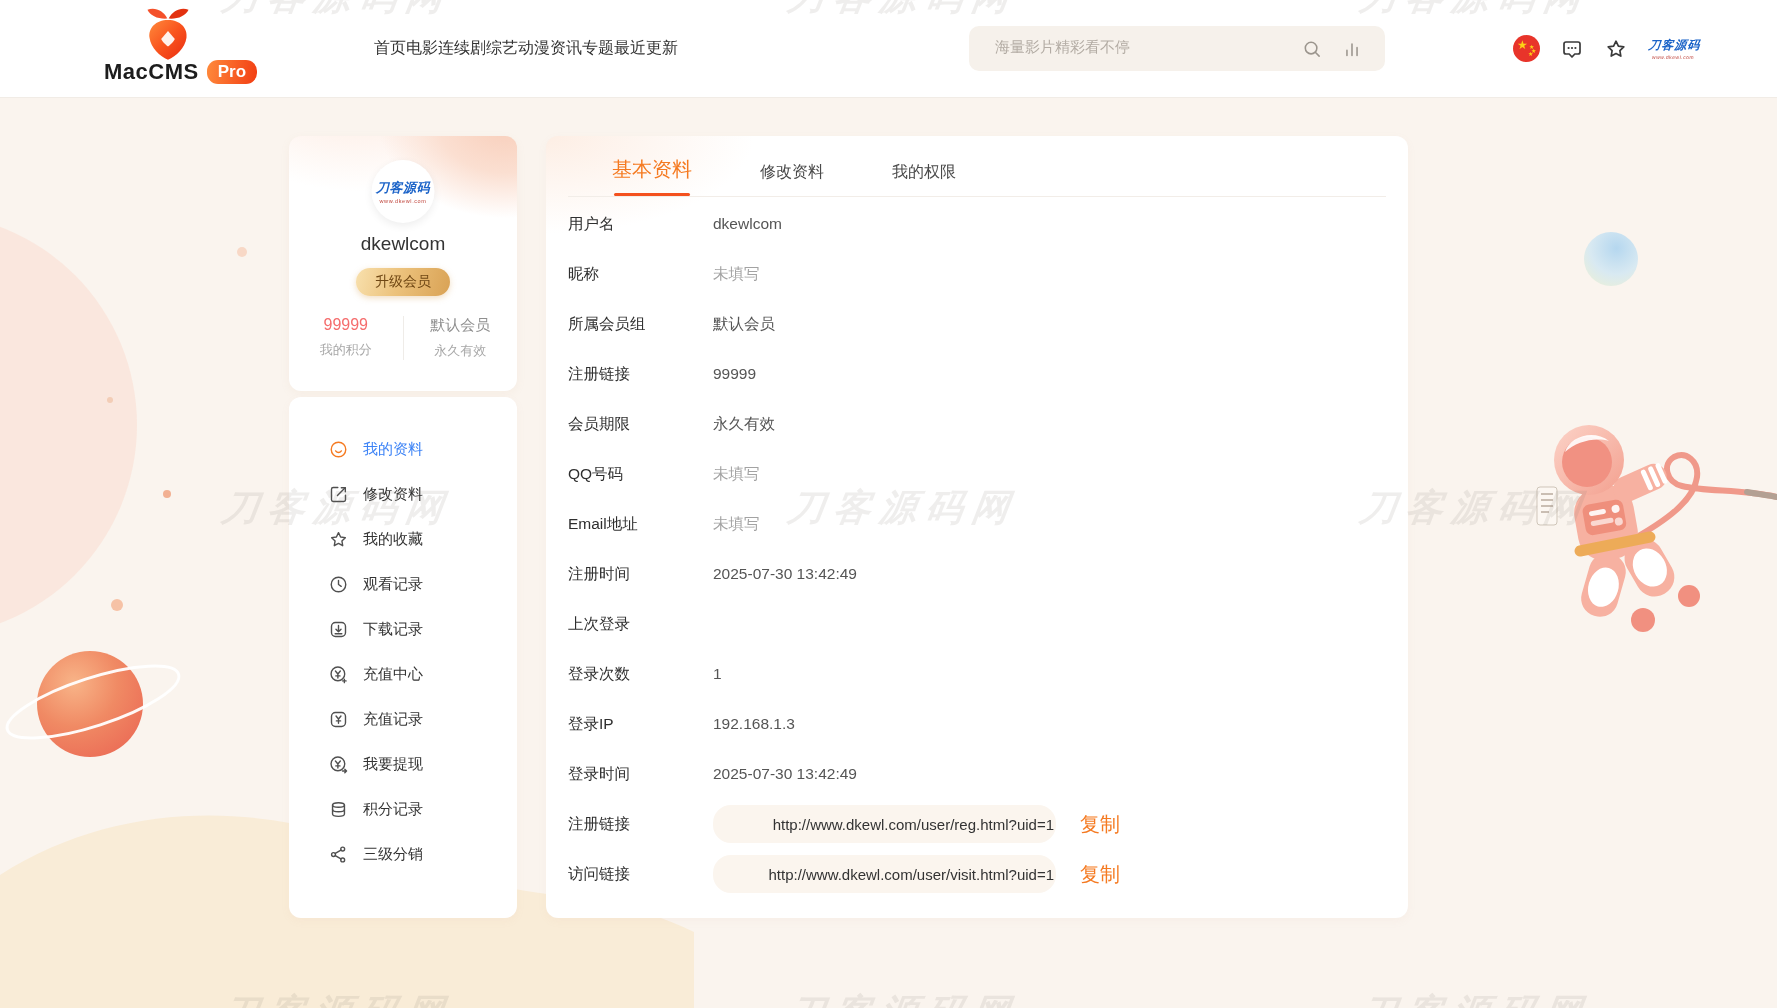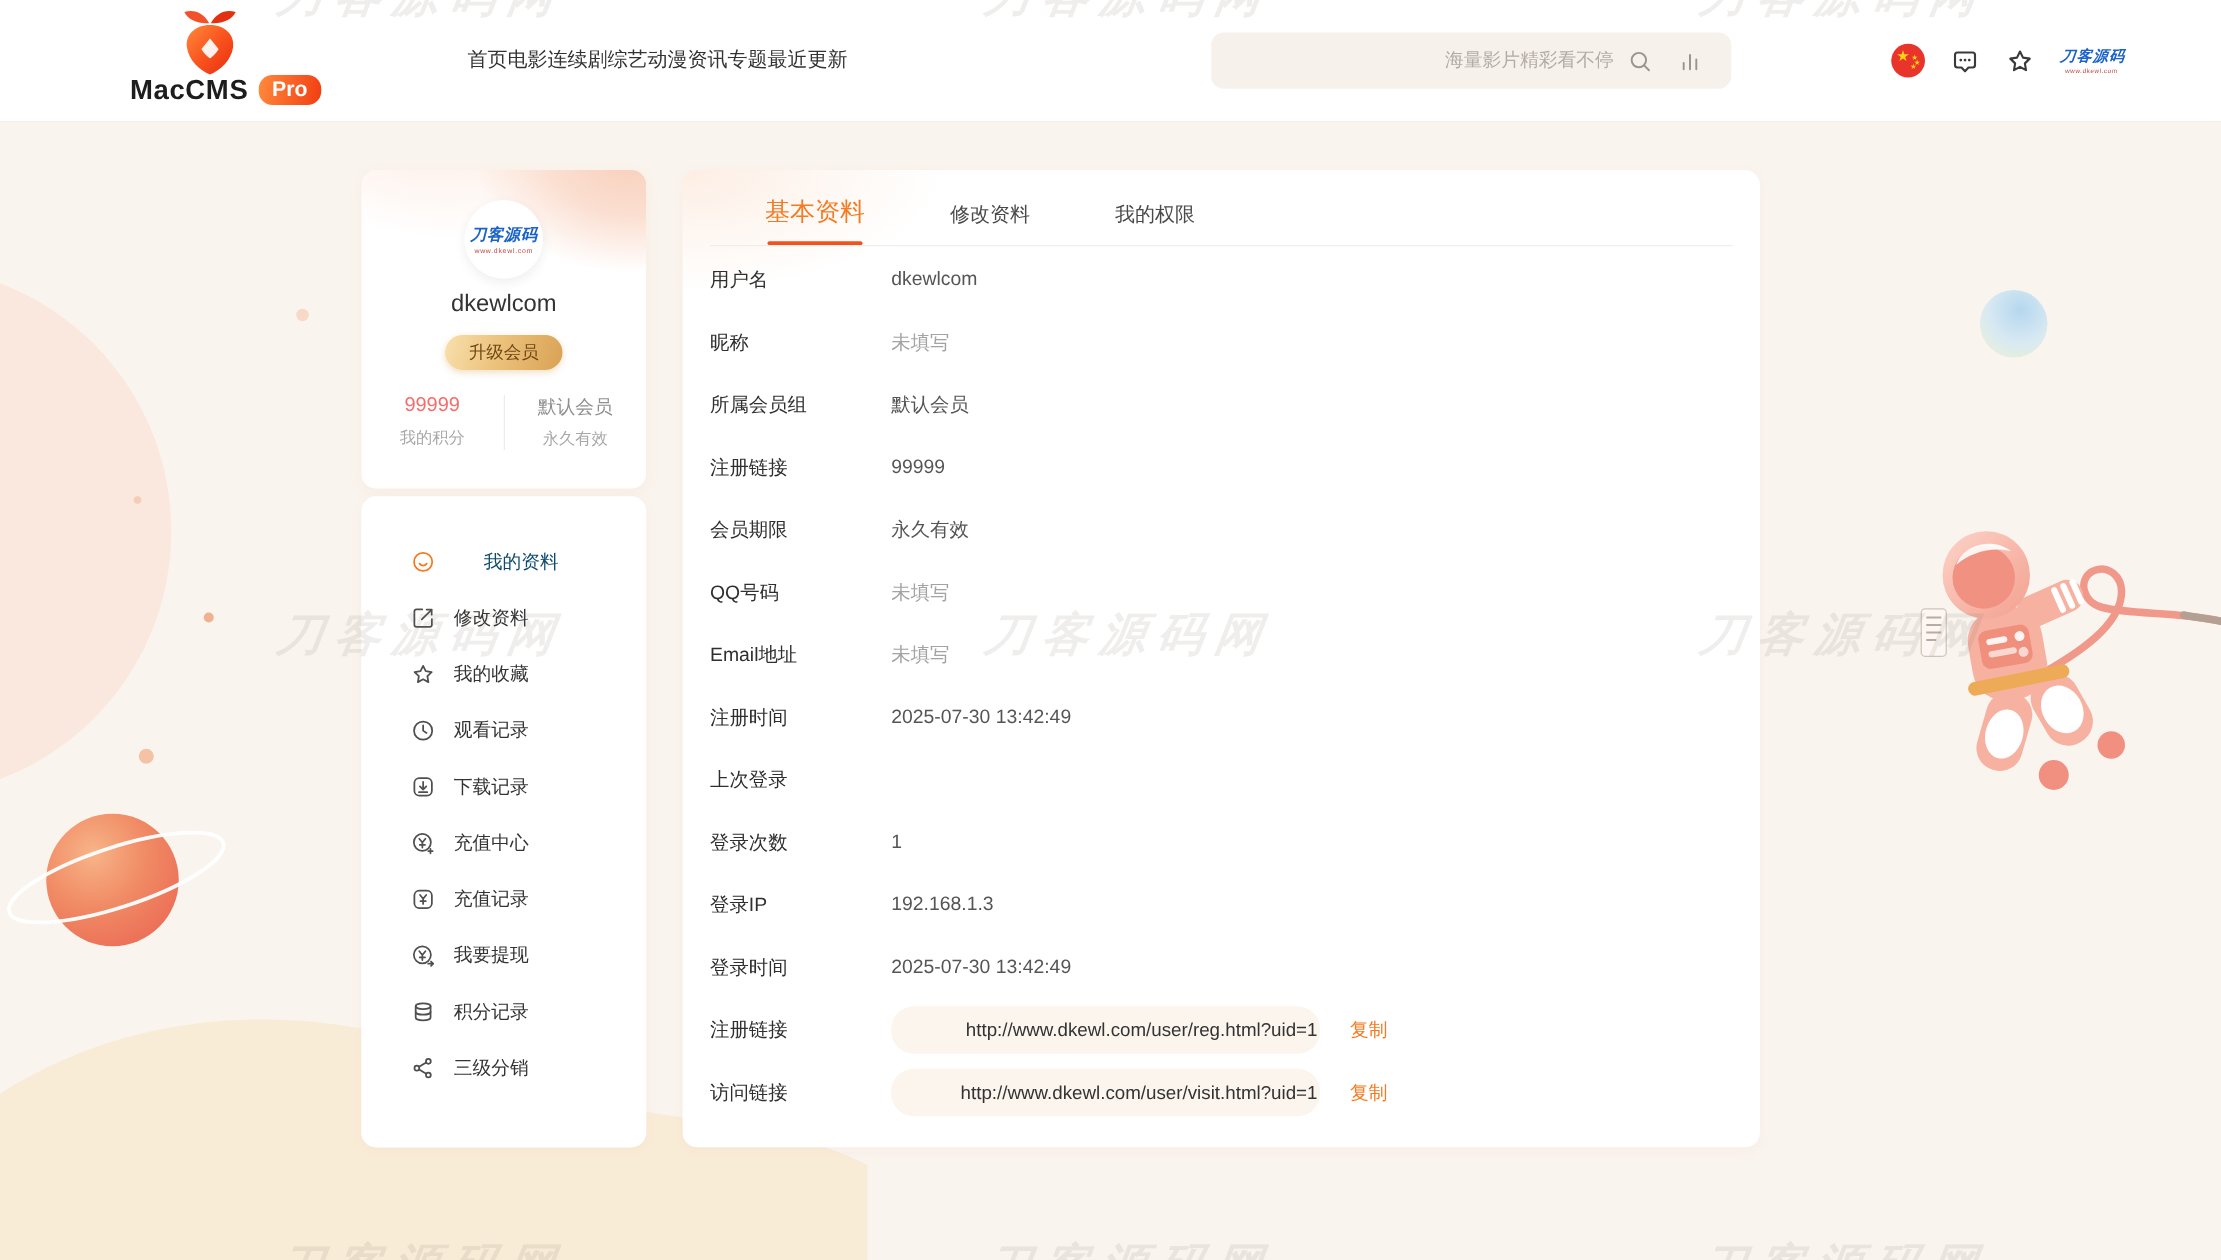--- a/index.html
+++ b/index.html
@@ -17,21 +17,21 @@
   .berry{width:52px;height:60px;margin-left:38px;display:block;}
   .brand-row{display:flex;align-items:center;gap:8px;margin-top:-6px;text-align:center;}
   .brand-name{font-size:22px;font-weight:600;color:#1d1d1d;letter-spacing:.5px;}
   .brand-badge{font-size:17px;font-weight:700;color:#fff;padding:2px 11px;border-radius:11px;
                background:linear-gradient(100deg,#ff8a3c,#f23d12);}
   nav{position:absolute;left:374px;top:0;height:97px;display:flex;align-items:center;}
   .nav-item{font-size:16px;color:#333;cursor:pointer;text-decoration:none;}
   .search{position:absolute;left:969px;top:26px;width:416px;height:45px;border-radius:10px;
           background:#f6f1eb;display:flex;align-items:center;}
   .search-input{flex:1;height:100%;border:none;outline:none;background:transparent;
-                padding:0 10px 0 26px;font-size:15px;color:#333;font-family:Liberation Sans, sans-serif;text-align:right;}
+                padding:0 10px 0 26px;font-size:15px;color:#333;font-family:Liberation Mono, monospace;}
   .search-input::placeholder{color:#b3aca4;}
   .icon{display:inline-block;}
   .icon svg{width:100%;height:100%;fill:none;stroke:currentColor;stroke-width:1.7;
             stroke-linecap:round;stroke-linejoin:round;display:block;}
   .icon svg .f{fill:currentColor;stroke:none;}
   .s-icon{width:22px;height:22px;color:#9b958d;margin-right:18px;cursor:pointer;}
   .s-icon:last-child{margin-right:22px;}
   .actions{position:absolute;left:1513px;top:0;height:97px;display:flex;align-items:center;gap:20px;}
   .flag{width:27px;height:27px;border-radius:50%;background:#e8342a;position:relative;
         overflow:hidden;cursor:pointer;flex:none;}
@@ -64,40 +64,40 @@
   .stat-value{font-size:15px;color:#8f8f8f;}
   .stat.highlight .stat-value{color:#f56c6c;font-size:16px;}
   .stat-label{font-size:13px;color:#a8a8a8;margin-top:7px;}
   .menu-card{position:absolute;left:289px;top:397px;width:228px;height:521px;border-radius:12px;
              background:#fff;z-index:2;box-shadow:0 3px 10px rgba(205,160,130,.06);padding-top:30px;
              box-sizing:border-box;}
   .menu-item{height:45px;display:flex;align-items:center;padding-left:39px;cursor:pointer;color:#333;}
   .mi{width:21px;height:21px;color:#4f4f4f;margin-right:14px;}
   .mi svg{stroke-width:1.6;}
   .mi-label{font-size:15px;}
-  .menu-item.active{color:#0c4a6e;gap:24px;}
+  .menu-item.active{color:#3b82f6;}
   .menu-item.active .mi{color:#f57a21;}
   
   .main-card{position:absolute;left:546px;top:136px;width:862px;height:782px;border-radius:12px;
              background:#fff;z-index:2;box-shadow:0 3px 10px rgba(205,160,130,.06);
              background-image:radial-gradient(320px 150px at 0% 0%,#fdeee4,rgba(255,255,255,0) 65%);
              padding:0 22px;box-sizing:border-box;}
   .tabs{display:flex;align-items:flex-end;gap:24px;padding-top:20px;border-bottom:1px solid #f2ede8;}
   .tab{font-size:16px;color:#4a4a4a;padding-bottom:13px;position:relative;cursor:pointer;margin-left:44px;}
   .tab.active{font-size:20px;color:#f57a21;font-weight:500;}
   .tab.active::after{content:"";position:absolute;left:2px;right:2px;bottom:0;height:3px;
                      background:#f4511e;border-radius:2px;}
   .rows{margin-top:2px;}
   .row{display:flex;align-items:center;height:50px;font-size:15.5px;}
   .row-label{width:145px;flex:none;color:#2f2f2f;}
   .plain-value{color:#555;}
   .row.muted .plain-value{color:#a3a3a3;}
   .url-input{width:339px;height:36px;border:none;outline:none;border-radius:18px;background:#fbf5ee;
              text-align:right;font-size:15px;color:#333;font-family:inherit;}
-  .copy-btn{margin-left:24px;border:none;background:none;color:#f57a21;font-size:15px;
+  .copy-btn{margin-left:24px;border:none;background:none;color:#f57a21;font-size:20px;
             cursor:pointer;font-family:Liberation Serif, serif;padding:0;}
 </style>
 </head>
 <body>
 
 <div class="page">
 
   <svg class="deco" width="1777" height="1008" viewBox="0 0 1777 1008">
     <defs>
       <radialGradient id="coral" cx="35%" cy="30%" r="75%">

